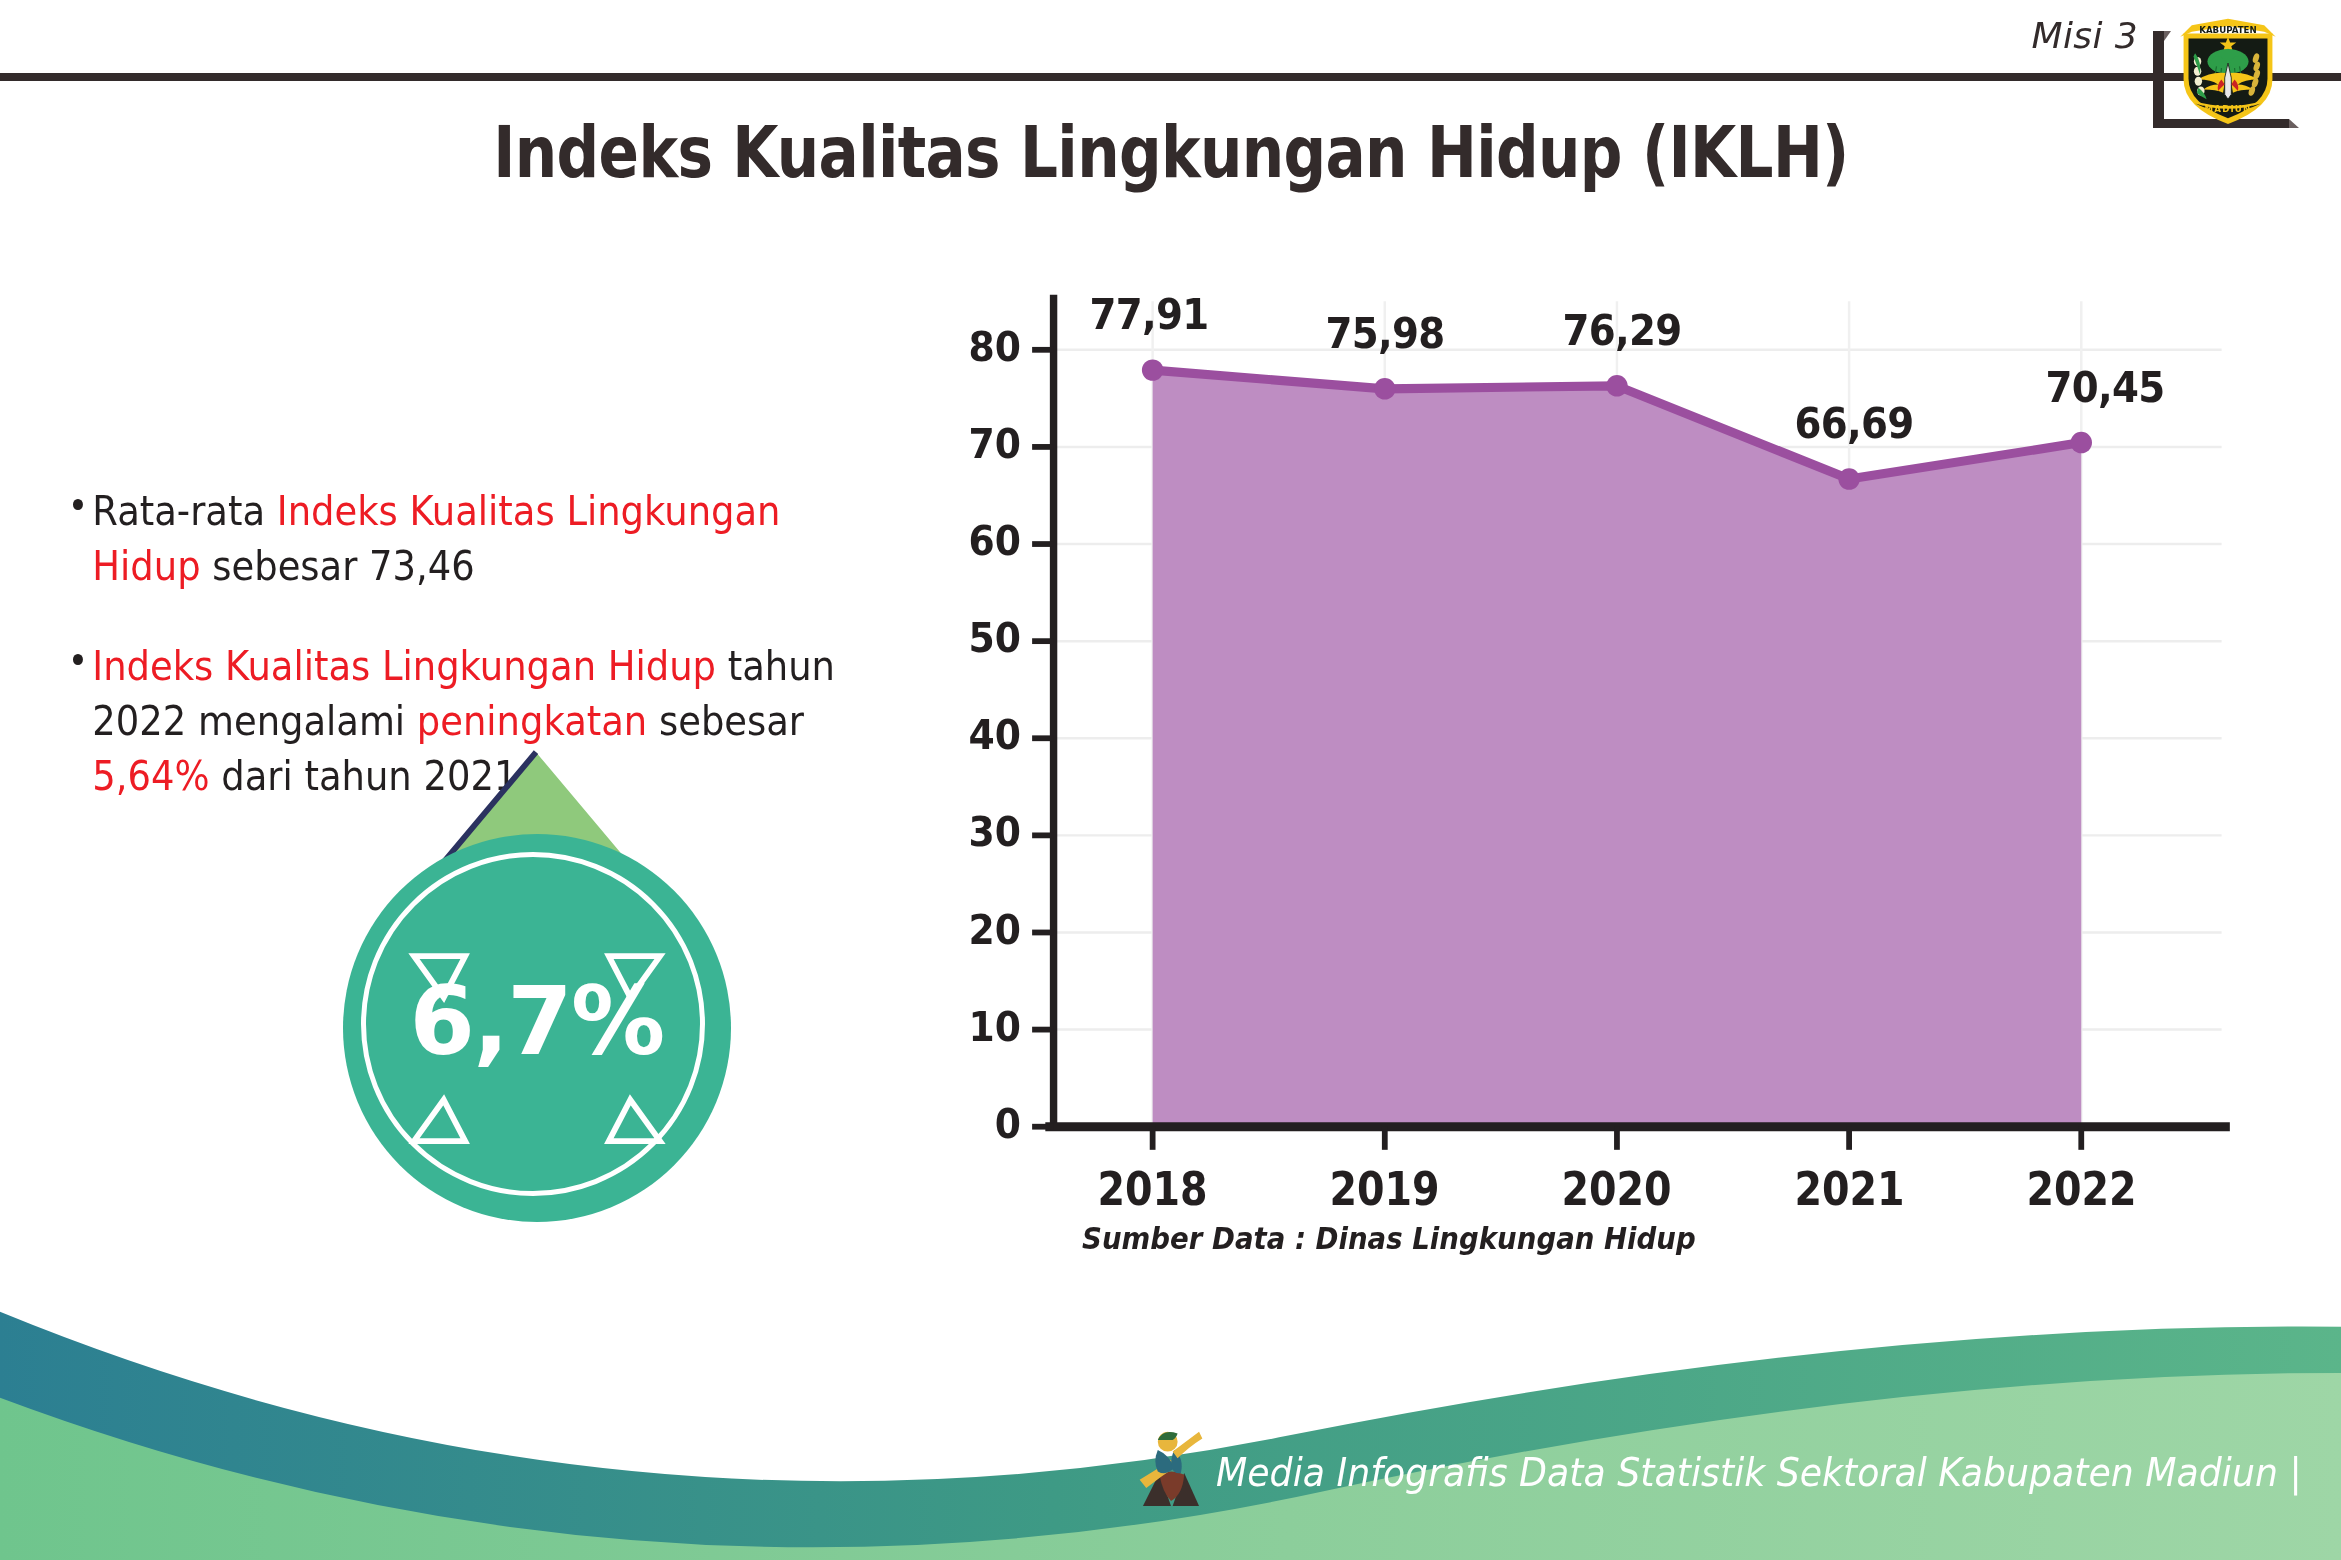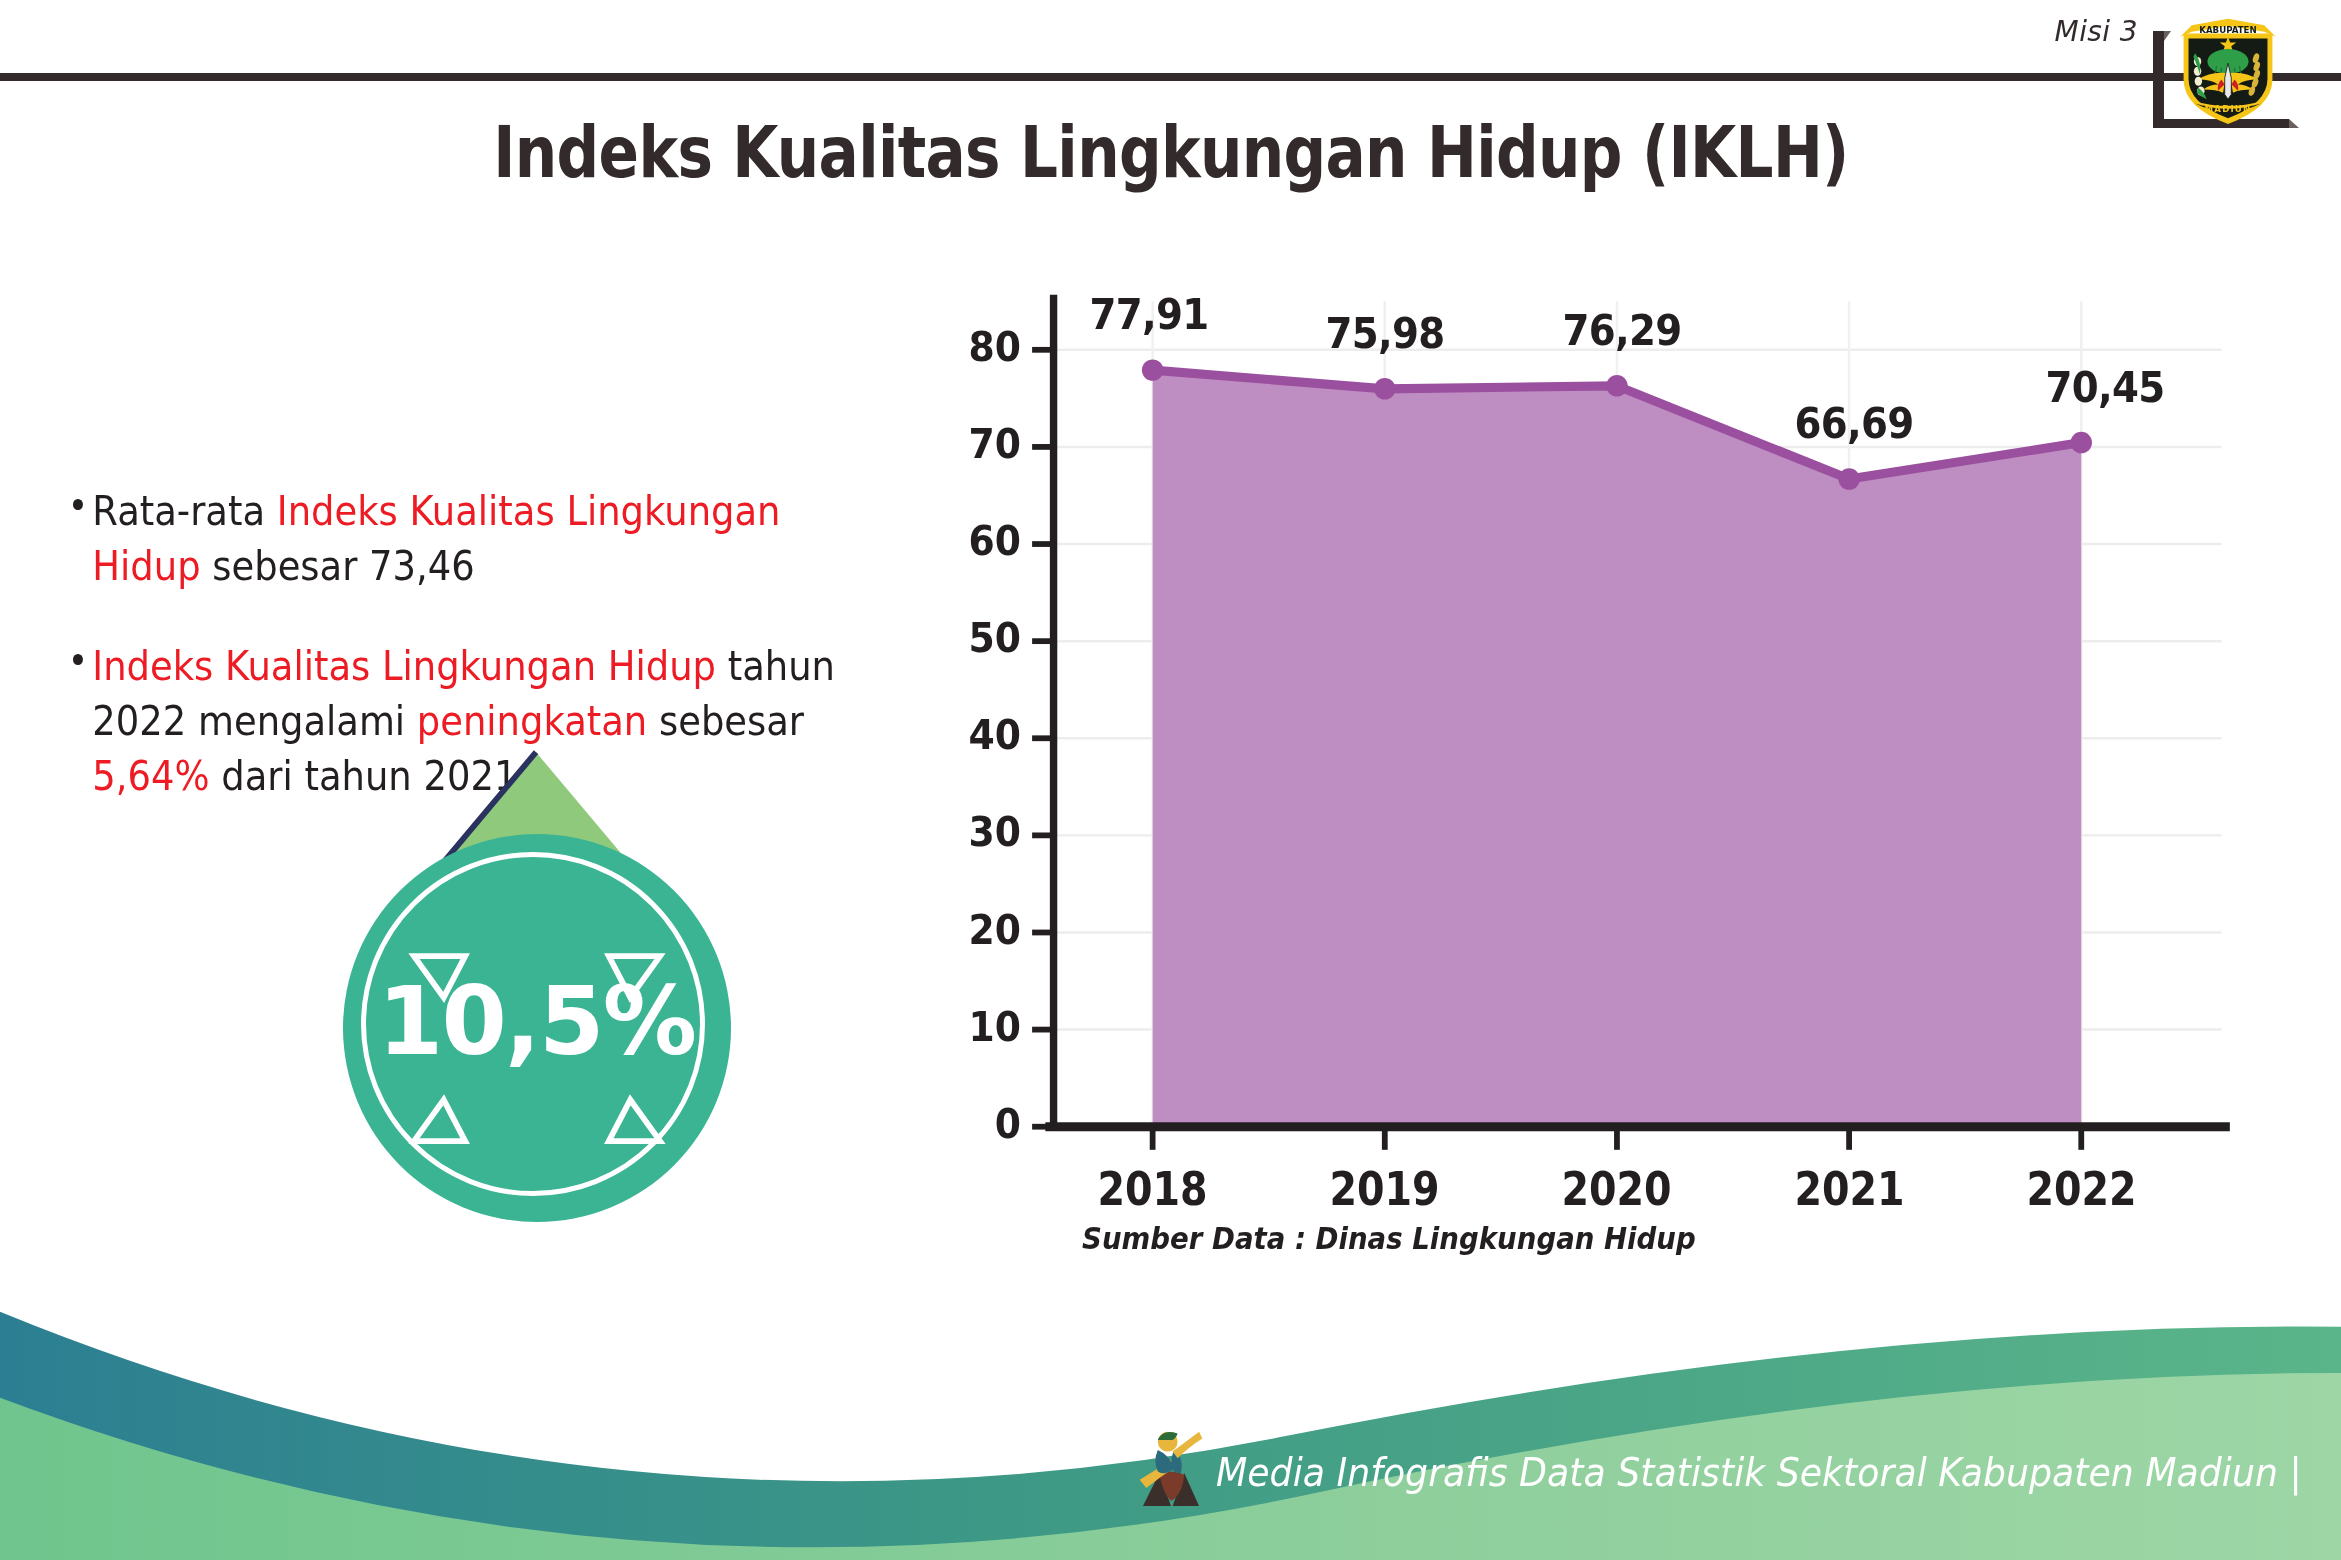--- a/index.html
+++ b/index.html
@@ -23,21 +23,21 @@
     width: 2342px;
     height: 8.3px;
     background: #332B2B;
   }
   #misi-label {
     position: absolute;
     right: 204px;
     top: 15px;
     font-family: "DejaVu Sans", sans-serif;
     font-style: italic;
-    font-size: 28px;
+    font-size: 36px;
     color: #332B2B;
     letter-spacing: 0.4px;
     white-space: nowrap;
   }
   #logo-bracket {
     position: absolute;
     left: 2153px;
     top: 31px;
     width: 165px;
     height: 97px;
@@ -347,21 +347,21 @@
   <div id="badge-circle"></div>
   <div id="badge-ring"></div>
   <svg id="badge-ticks" viewBox="0 0 470 470">
     <g fill="none" stroke="#ffffff" stroke-width="7" stroke-linejoin="miter">
       <polygon points="86,148 148,148 122,198"></polygon>
       <polygon points="384,148 322,148 348,198"></polygon>
       <polygon points="86,372 148,372 122,322"></polygon>
       <polygon points="384,372 322,372 348,322"></polygon>
     </g>
   </svg>
-  <div id="badge-value">10,5%</div>
+  <div id="badge-value">6,7%</div>
 </div>
 
 <div id="chart">
   <svg id="chart-svg" width="1305" height="908" viewBox="0 0 1580 1100">
     <g id="gridlines">
         <line x1="125" y1="892.3529411764706" x2="1540" y2="892.3529411764706" stroke="#EDEDED" stroke-width="3"></line>
         <line x1="125" y1="774.7058823529412" x2="1540" y2="774.7058823529412" stroke="#EDEDED" stroke-width="3"></line>
         <line x1="125" y1="657.0588235294117" x2="1540" y2="657.0588235294117" stroke="#EDEDED" stroke-width="3"></line>
         <line x1="125" y1="539.4117647058824" x2="1540" y2="539.4117647058824" stroke="#EDEDED" stroke-width="3"></line>
         <line x1="125" y1="421.7647058823529" x2="1540" y2="421.7647058823529" stroke="#EDEDED" stroke-width="3"></line>

